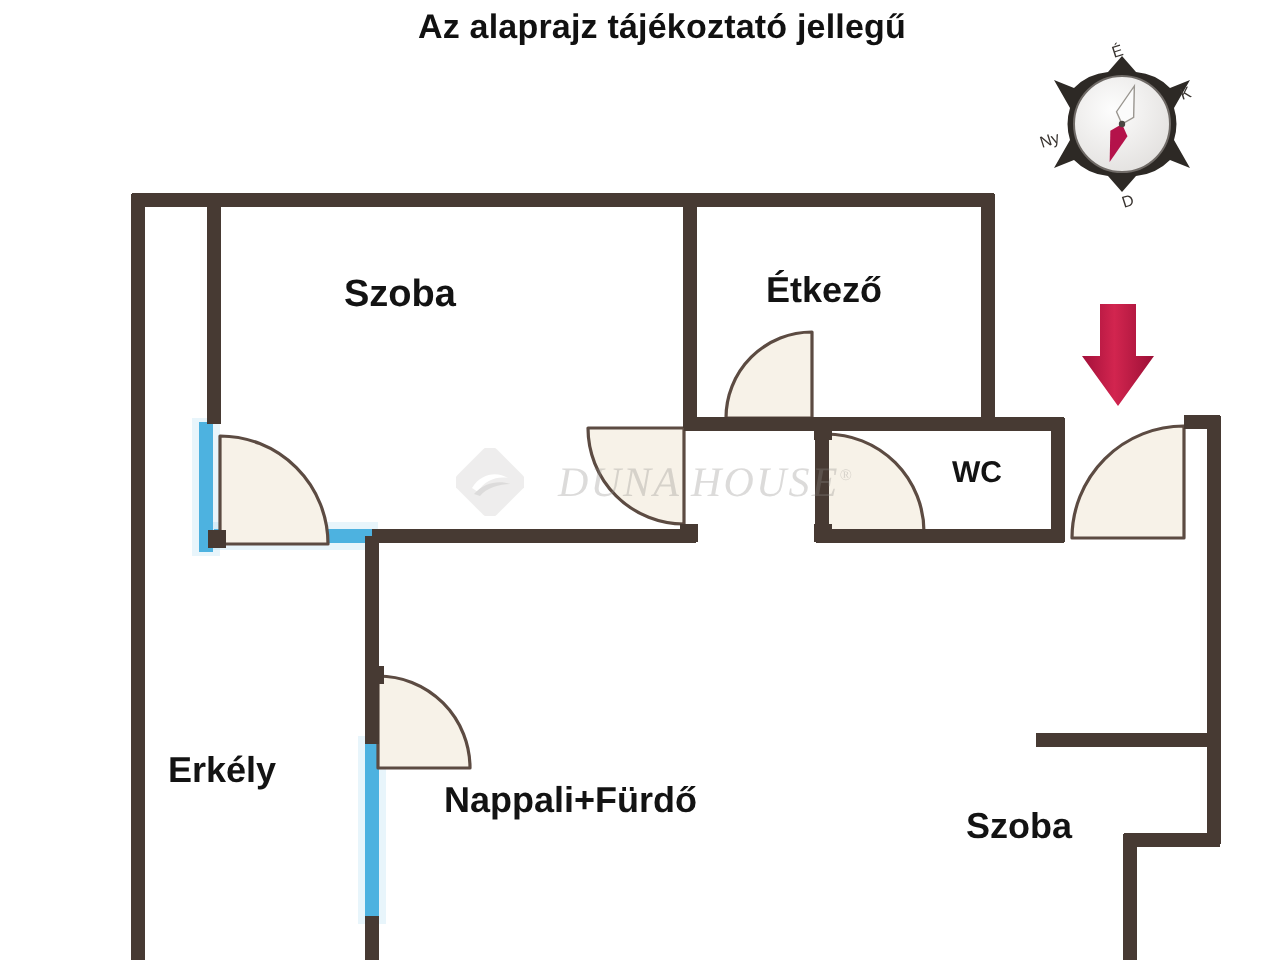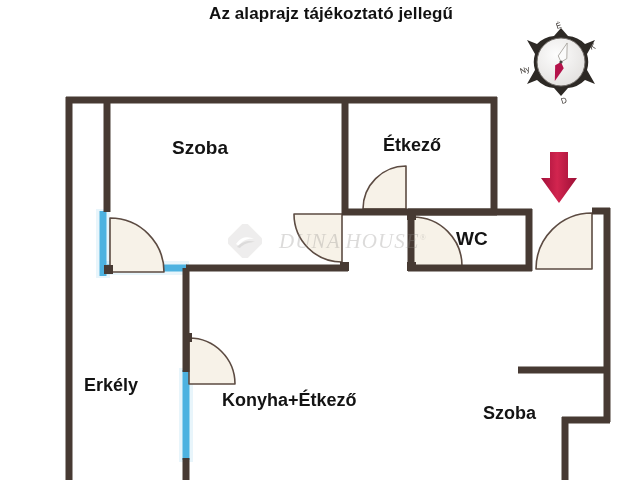--- a/index.html
+++ b/index.html
@@ -49,21 +49,21 @@
   .room-label {
     position: absolute;
     font-family: "Liberation Sans", sans-serif;
     font-weight: bold;
     color: #131313;
     white-space: nowrap;
   }
 
   #label-szoba   { left: 172px; top: 137px; font-size: 19px; }
   #label-furdo   { left: 383px; top: 135px; font-size: 18px; }
-  #label-wc      { left: 456px; top: 228px; font-size: 19px; }
+  #label-wc      { left: 476px; top: 228px; font-size: 15px; }
   #label-erkely  { left: 84px;  top: 375px; font-size: 18px; }
   #label-nappali { left: 222px; top: 390px; font-size: 18px; }
   #label-konyha  { left: 483px; top: 403px; font-size: 18px; }
 
   #watermark {
     position: absolute;
     left: 228px;
     top: 224px;
     display: flex;
     align-items: center;
@@ -211,17 +211,17 @@
   </div>
 
   <div class="room-label" id="label-szoba">Szoba</div>
 
   <div class="room-label" id="label-furdo">Étkező</div>
 
   <div class="room-label" id="label-wc">WC</div>
 
   <div class="room-label" id="label-erkely">Erkély</div>
 
-  <div class="room-label" id="label-nappali">Konyha+Étkező</div>
+  <div class="room-label" id="label-nappali">Nappali+Fürdő</div>
 
   <div class="room-label" id="label-konyha">Szoba</div>
 
 </div>
 
 </body></html>

